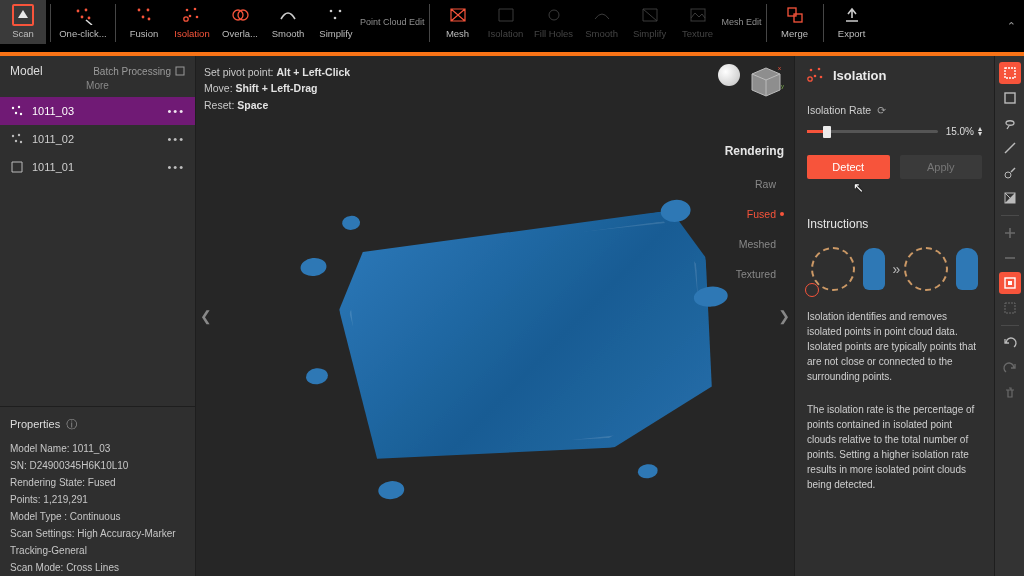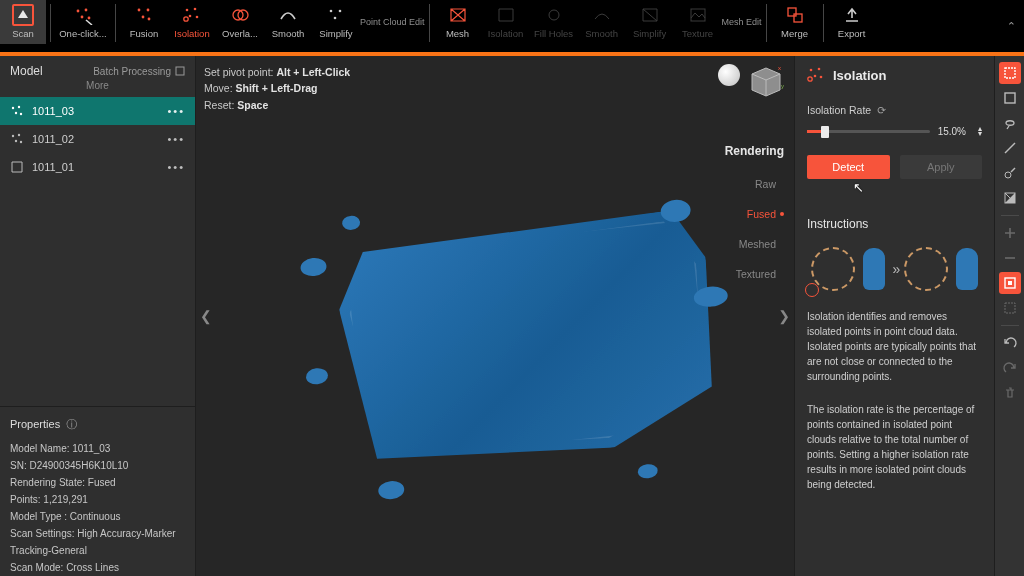--- a/index.html
+++ b/index.html
@@ -26,21 +26,21 @@
   .main{flex:1;display:flex;min-height:0}
   .panel{background:#2f2f2f}
   
   .left{width:196px;display:flex;flex-direction:column;border-right:1px solid #1e1e1e}
   .left-hd{display:flex;align-items:center;justify-content:space-between;padding:8px 10px 2px}
   .left-hd .ttl{font-size:12px;color:#ddd}
   .left-hd .bp{font-size:10px;color:#9a9a9a;display:flex;align-items:center;gap:4px;cursor:pointer}
   .more{text-align:center;font-size:10px;color:#8a8a8a;padding:0 10px 6px}
   .mlist{display:flex;flex-direction:column}
   .mrow{display:flex;align-items:center;height:28px;padding:0 10px;gap:8px;cursor:pointer;color:#cfcfcf}
-  .mrow.sel{background:#0f766e;color:#fff}
+  .mrow.sel{background:#701a75;color:#fff}
   .mrow .ric{width:14px;height:14px}
   .mrow .dots{margin-left:auto;letter-spacing:2px;color:inherit;opacity:.9}
   .props{margin-top:auto;padding:8px 10px 0;border-top:1px solid #1e1e1e;color:#c7c7c7;font-size:10px;line-height:1.7;overflow:hidden}
   .props .pt{font-size:11px;color:#ddd;margin-bottom:6px;display:flex;align-items:center;gap:6px}
   
   .vp{flex:1;background:#262626;position:relative}
   .hints{position:absolute;left:8px;top:8px;font-size:10.5px;color:#c9c9c9;line-height:1.55}
   .hints b{color:#e2e2e2;font-weight:700}
   .navL,.navR{position:absolute;top:50%;transform:translateY(-50%);color:#888;font-size:14px;cursor:pointer}
   .navL{left:4px}.navR{right:4px}
@@ -60,21 +60,21 @@
   .b5{width:22px;height:16px;left:0;top:150px}.b6{width:26px;height:18px;left:60px;bottom:12px}
   .b7{width:20px;height:14px;right:90px;bottom:6px}
   
   .right{width:200px;display:flex;flex-direction:column;border-left:1px solid #1e1e1e;padding:10px 12px;gap:8px}
   .right .hd{display:flex;align-items:center;gap:8px;color:#eaeaea;font-size:13px;font-weight:600}
   .field-l{display:flex;align-items:center;gap:6px;color:#cfcfcf;font-size:10.5px;margin-top:12px}
   .slider{display:flex;align-items:center;gap:8px;margin-top:2px}
   .track{flex:1;height:3px;background:#555;position:relative;border-radius:2px}
   .track .fill{position:absolute;left:0;top:0;height:100%;width:15%;background:#f7543b}
   .track .knob{position:absolute;left:15%;top:50%;width:8px;height:12px;background:#ececec;transform:translate(-50%,-50%);border-radius:1px}
-  .valbox{font-size:10px;color:#ddd;display:flex;align-items:center;gap:12px}
+  .valbox{font-size:10px;color:#ddd;display:flex;align-items:center;gap:4px}
   .btnrow{display:flex;gap:10px;margin-top:10px}
   .btn{flex:1;height:24px;display:flex;align-items:center;justify-content:center;font-size:11px;border-radius:2px;cursor:pointer}
   .btn.pri{background:#f7543b;color:#fff}
   .btn.sec{background:#3a3a3a;color:#777}
   .instr-t{font-size:12px;color:#e6e6e6;margin-top:30px}
   .illus{display:flex;align-items:center;justify-content:center;gap:8px;margin-top:8px}
   .circ{width:44px;height:44px;border:2px dashed #c96;border-radius:50%}
   .bust{width:22px;height:42px;background:#2e78b5;border-radius:10px 10px 6px 6px}
   .arrws{color:#bbb;font-size:14px;letter-spacing:-4px}
   .instr-p{font-size:10px;line-height:1.5;color:#cfcfcf;margin-top:10px}

